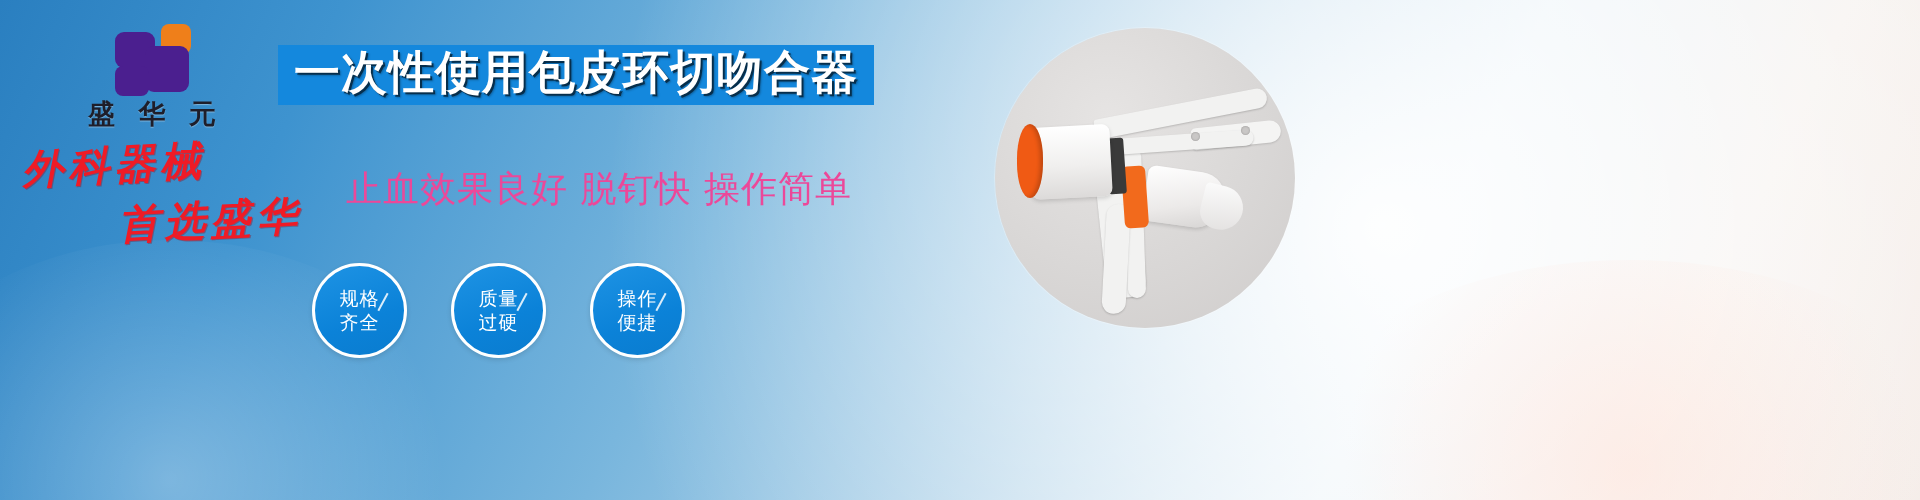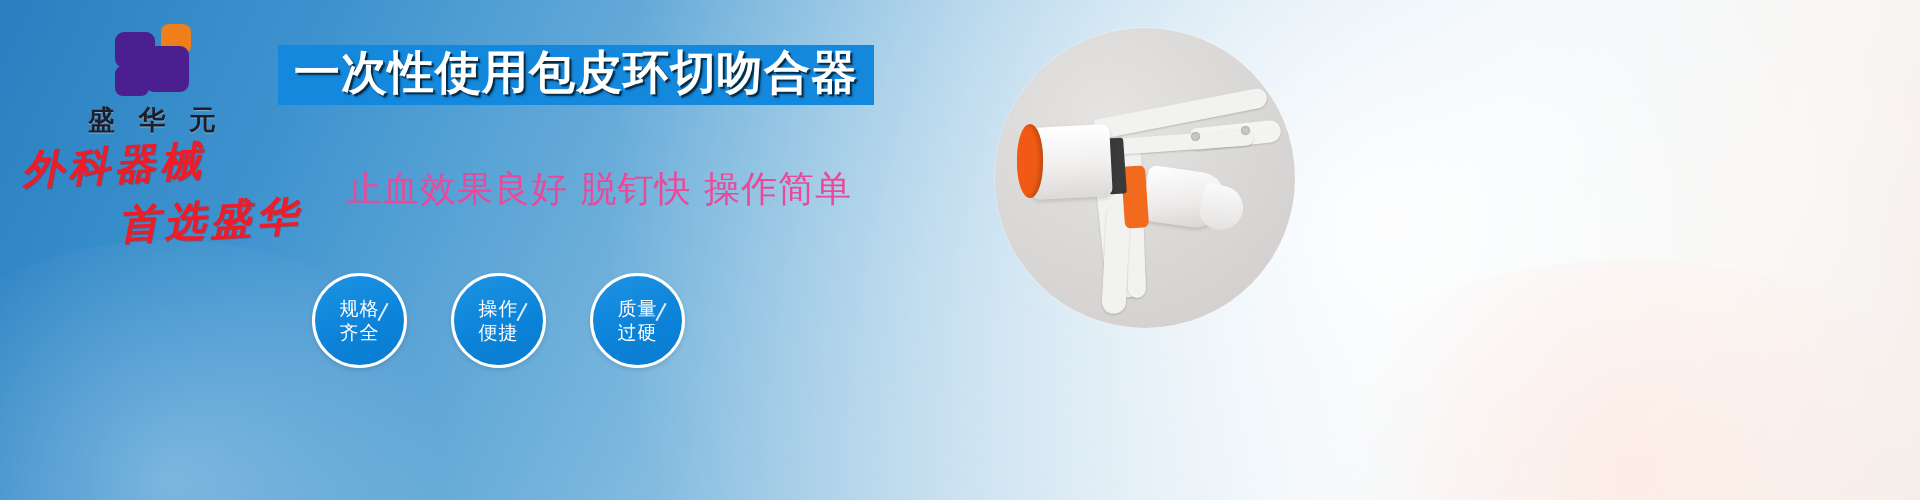--- a/index.html
+++ b/index.html
@@ -27,21 +27,21 @@
   }
 
   
   .logo-block { position:absolute; left:62px; top:24px; width:180px; text-align:center; }
   .logo-mark { position:relative; width:74px; height:72px; margin:0 auto; }
   .lm-a { position:absolute; left:0px;  top:8px;  width:40px; height:36px; background:#4b1f8f; border-radius:9px; }
   .lm-b { position:absolute; left:46px; top:0px;  width:30px; height:30px; background:#ef7f1a; border-radius:8px; }
   .lm-c { position:absolute; left:30px; top:22px; width:44px; height:46px; background:#4b1f8f; border-radius:9px; }
   .lm-d { position:absolute; left:0px;  top:42px; width:34px; height:30px; background:#4b1f8f; border-radius:8px; }
   .logo-name {
-    margin-top:6px; font-size:27px; font-weight:bold; color:#1e1e2a;
+    font-size:27px; font-weight:bold; color:#1e1e2a;
     letter-spacing:7px; text-indent:7px; font-family:"DejaVu Sans", sans-serif;
     text-shadow:0 1px 1px rgba(255,255,255,0.35);
   }
 
   
   .title-banner {
     position:absolute; left:278px; top:45px;
     background:#1488dd;
     padding:4px 16px 8px 16px;
     display:inline-block;
@@ -67,21 +67,21 @@
 
   
   .subtitle {
     position:absolute; left:346px; top:165px;
     font-size:36px; color:#ec4899; font-weight:normal;
     letter-spacing:1px; white-space:nowrap;
     font-family:"DejaVu Sans", sans-serif;
   }
 
   
-  .circles { position:absolute; left:312px; top:273px; display:flex; gap:44px; }
+  .circles { position:absolute; left:312px; top:263px; display:flex; gap:44px; }
   .circle {
     position:relative; width:95px; height:95px; border-radius:50%;
     background:linear-gradient(160deg,#1e93e4 0%, #0b82d8 60%, #0a7ccf 100%);
     border:3px solid #ffffff;
     box-shadow:0 2px 5px rgba(0,0,0,0.12);
     display:flex; flex-direction:column; align-items:center; justify-content:center;
   }
   .circle-slash {
     position:absolute; right:20px; top:26px;
     width:2px; height:20px; background:rgba(255,255,255,0.85);
@@ -200,27 +200,27 @@
 
 <div class="subtitle">止血效果良好 脱钉快 操作简单</div>
 
 <div class="circles">
   <div class="circle">
     <span>规格</span>
     <span>齐全</span>
     <div class="circle-slash"></div>
   </div>
   <div class="circle">
+    <span>质量</span>
+    <span>过硬</span>
+    <div class="circle-slash"></div>
+  </div>
+  <div class="circle">
     <span>操作</span>
     <span>便捷</span>
-    <div class="circle-slash"></div>
-  </div>
-  <div class="circle">
-    <span>质量</span>
-    <span>过硬</span>
     <div class="circle-slash"></div>
   </div>
 </div>
 
 <div class="product-wrap">
   <div class="arm arm-bot"></div>
   <div class="arm arm-bot3"></div>
   <div class="arm arm-bot2"></div>
   <div class="arm-right-top"></div>
   <div class="arm arm-top"></div>

